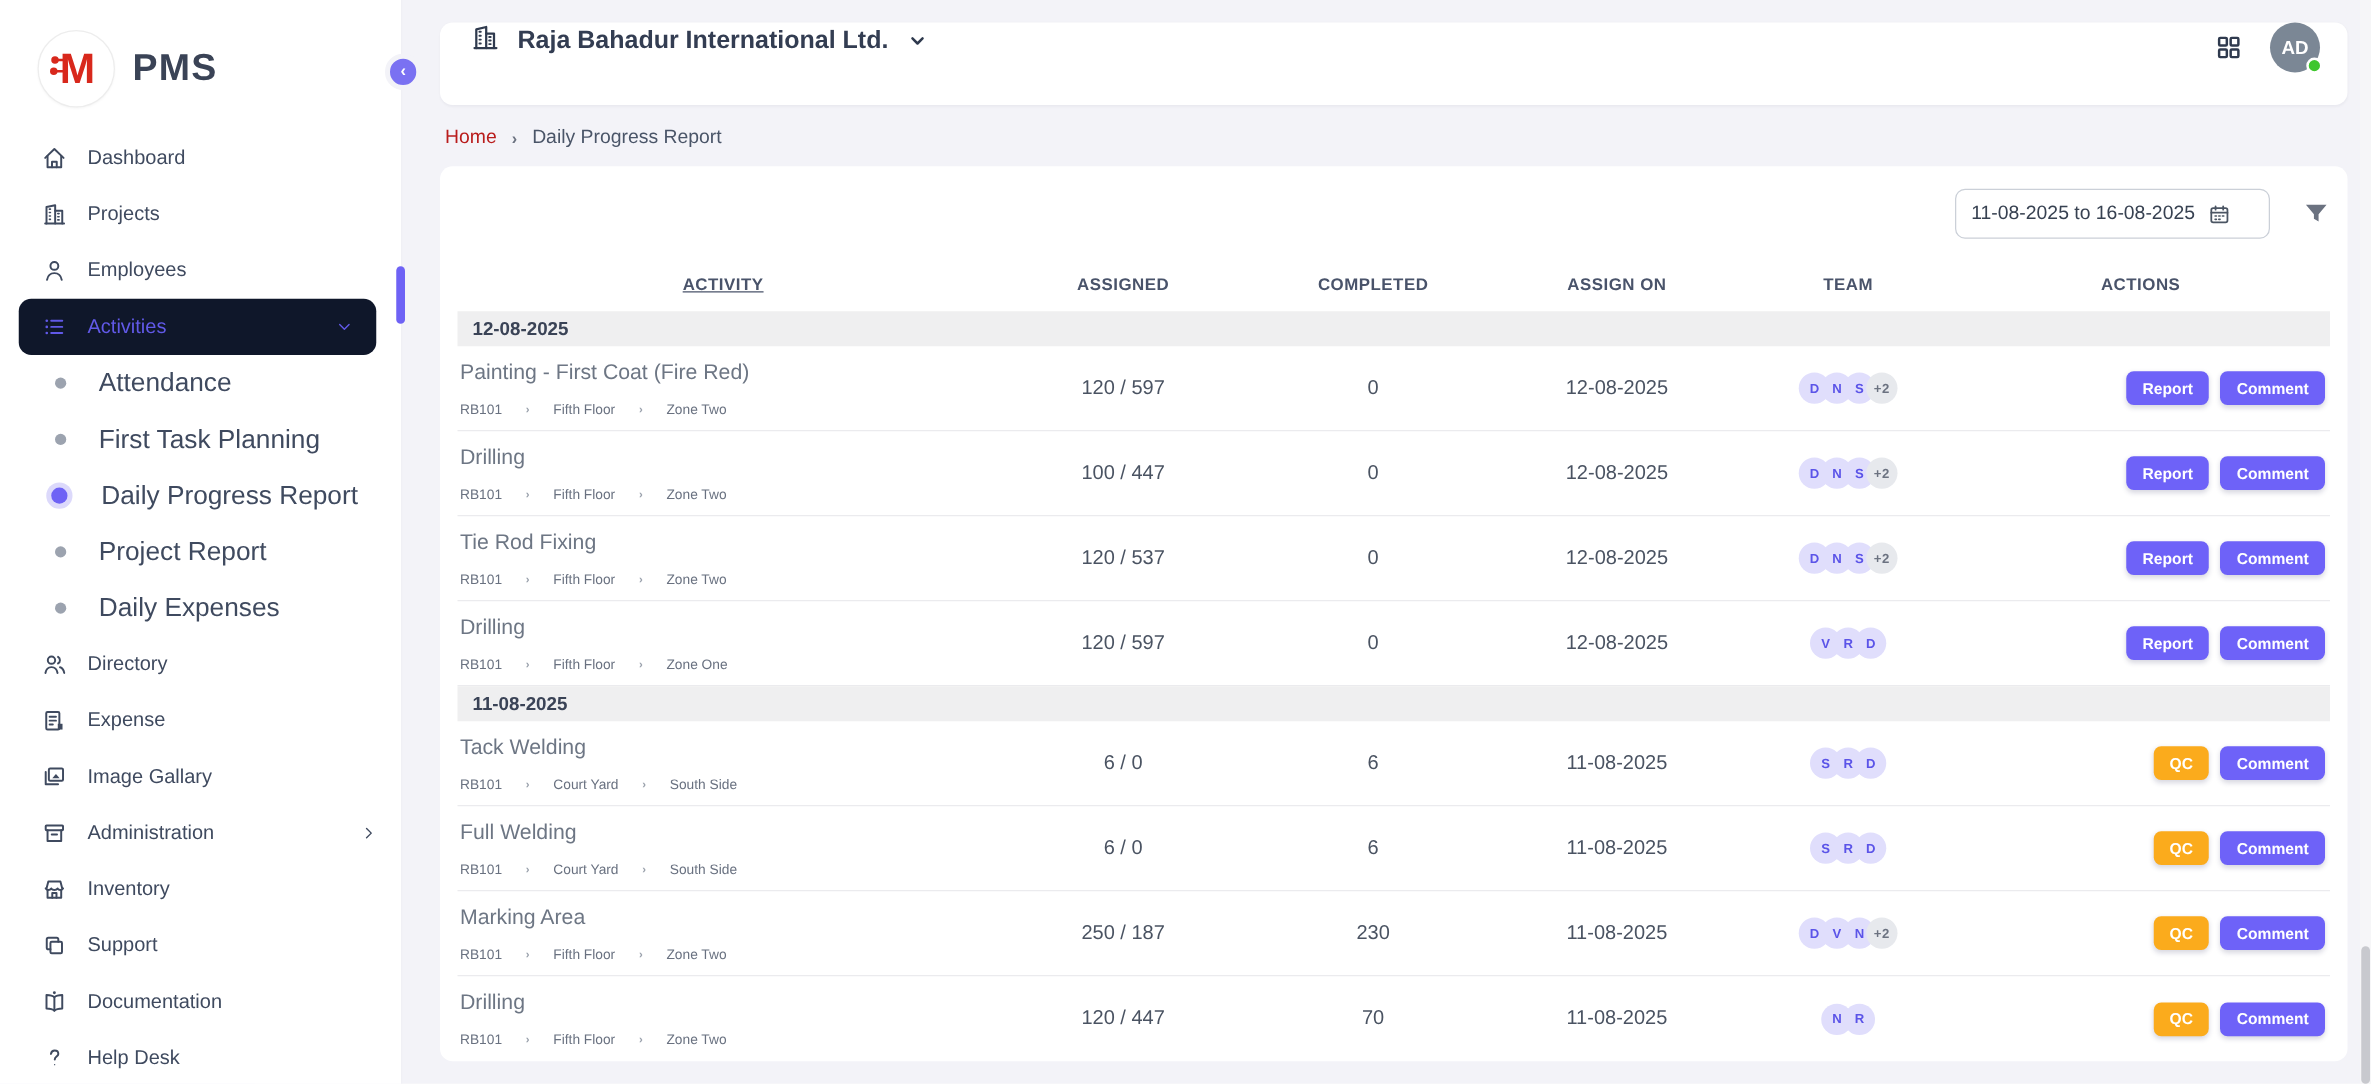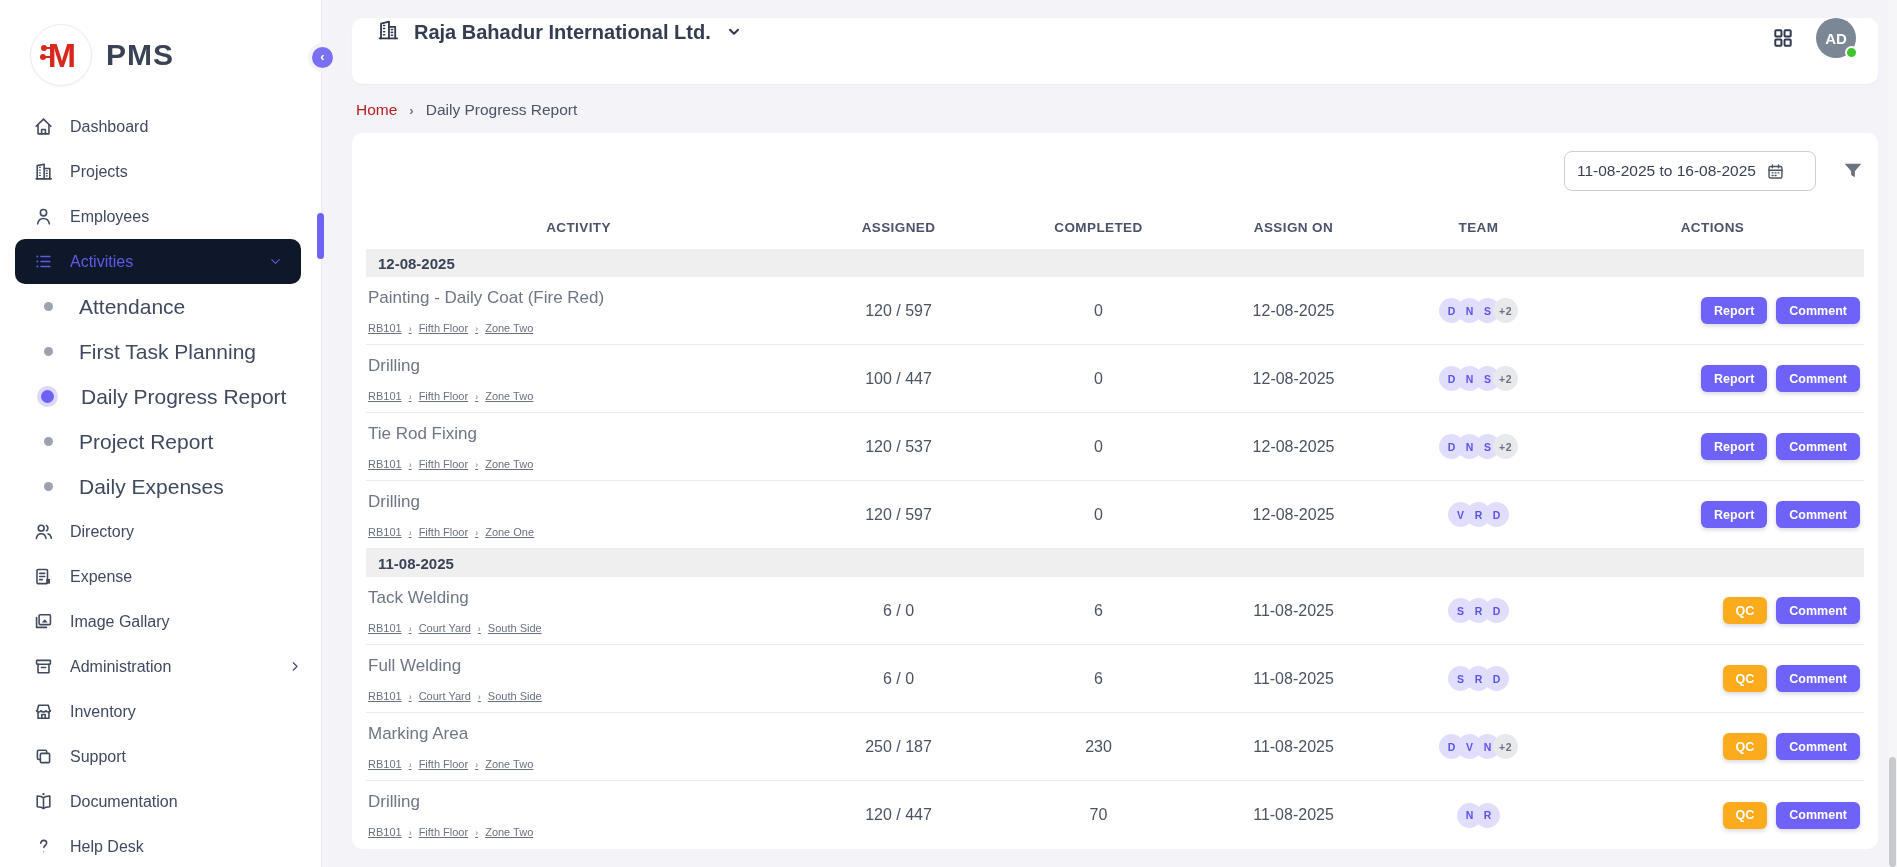--- a/index.html
+++ b/index.html
@@ -58,31 +58,31 @@
   .filter-row { display:flex; align-items:center; gap:26px; padding:2px 0 14px 2px;justify-content:flex-end; }
   .date-input { display:flex; align-items:center; gap:10px; border:1px solid #cbd0d8; border-radius:8px;
                 height:40px; padding:0 12px 0 12px; width:252px; cursor:pointer; }
   .date-input span { font-size:15.5px; color:#374151; white-space:nowrap; }
   .date-input .ico { color:#4b5563; display:flex; }
   .funnel { display:flex; cursor:pointer; }
 
   .thead { display:grid; grid-template-columns:425px 215px 185px 205px 165px 1fr;
            height:44px; align-items:center; }
   .thead div { text-align:center; font-size:13.5px; font-weight:700; color:#49536a; letter-spacing:.4px; }
-  .thead div:first-child { padding-left:0; }
+  .thead div:first-child { padding-left:0;text-decoration:underline; }
   .thead div:last-child { }
 
   .group-row { background:#efeff0; height:28px; display:flex; align-items:center;
                padding-left:12px; font-size:15px; font-weight:700; color:#3a4356; }
   .t-row { display:grid; grid-template-columns:425px 215px 185px 205px 165px 1fr;
            align-items:center; min-height:68px; border-bottom:1px solid #ebebee; }
   .t-row:last-child { border-bottom:none; }
   .cell-activity { padding:10px 0 10px 2px; }
   .act-title { font-size:17px; color:#6d7684; margin-bottom:14px; }
-  .act-path { display:flex; align-items:flex-end; gap:7px; font-size:11px; color:#697180;text-decoration:underline; }
+  .act-path { display:flex; align-items:flex-start; gap:19px; font-size:11px; color:#697180; }
   .act-path .sep { color:#9aa1ac; font-size:9px; font-weight:700; }
   .cell-num { text-align:center; font-size:16px; color:#4a5362; }
   .cell-team { display:flex; justify-content:center; }
   .chip { width:25px; height:25px; border-radius:50%; background:#e0defc; color:#5b54e8;
           font-size:10.5px; font-weight:600; display:flex; align-items:center; justify-content:center;
           margin-left:-7px; cursor:default; }
   .chip:first-child { margin-left:0; }
   .chip.extra { background:#e7e9ed; color:#6b7280; letter-spacing:.5px; }
   .cell-actions { display:flex; justify-content:flex-end; gap:9px; padding-right:4px; }
   .btn { border:none; border-radius:6px; height:27px; padding:0 13px; font-size:12.5px; font-weight:600;
@@ -343,21 +343,21 @@
         <div>ASSIGNED</div>
         <div>COMPLETED</div>
         <div>ASSIGN ON</div>
         <div>TEAM</div>
         <div>ACTIONS</div>
       </div>
     <div id="tbody">
         <div class="group-row">12-08-2025</div>
         <div class="t-row">
       <div class="cell-activity">
-        <div class="act-title">Painting - Daily Coat (Fire Red)</div>
+        <div class="act-title">Painting - First Coat (Fire Red)</div>
         <div class="act-path">
               <span>RB101</span>
               <span class="sep">›</span>
               <span>Fifth Floor</span>
               <span class="sep">›</span>
               <span>Zone Two</span>
             </div>
       </div>
       <div class="cell-num">120 / 597</div>
       <div class="cell-num">0</div>

